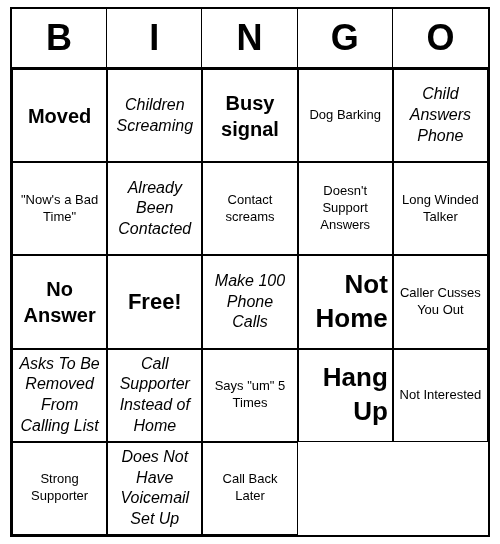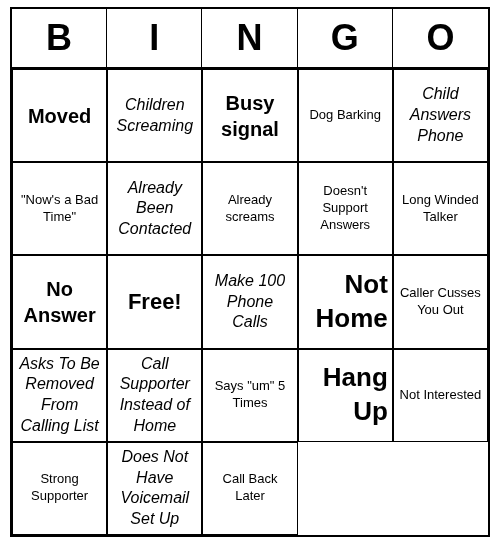--- a/index.html
+++ b/index.html
@@ -77,21 +77,21 @@
       <div class="bingo-header-cell">O</div>
     </div>
   <div class="bingo-grid">
   <div class="bingo-cell large-text">Moved</div>
       <div class="bingo-cell small-text">Children Screaming</div>
       <div class="bingo-cell large-text">Busy signal</div>
       <div class="bingo-cell">Dog Barking</div>
       <div class="bingo-cell small-text">Child Answers Phone</div>
       <div class="bingo-cell">"Now's a Bad Time"</div>
       <div class="bingo-cell small-text">Already Been Contacted</div>
-      <div class="bingo-cell">Already screams</div>
+      <div class="bingo-cell">Contact screams</div>
       <div class="bingo-cell">Doesn't Support Answers</div>
       <div class="bingo-cell">Long Winded Talker</div>
       <div class="bingo-cell large-text">No Answer</div>
       <div class="bingo-cell free">Free!</div>
       <div class="bingo-cell small-text">Make 100 Phone Calls</div>
       <div class="bingo-cell xlarge-text">Not Home</div>
       <div class="bingo-cell">Caller Cusses You Out</div>
       <div class="bingo-cell small-text">Asks To Be Removed From Calling List</div>
       <div class="bingo-cell small-text">Call Supporter Instead of Home</div>
       <div class="bingo-cell">Says "um" 5 Times</div>

